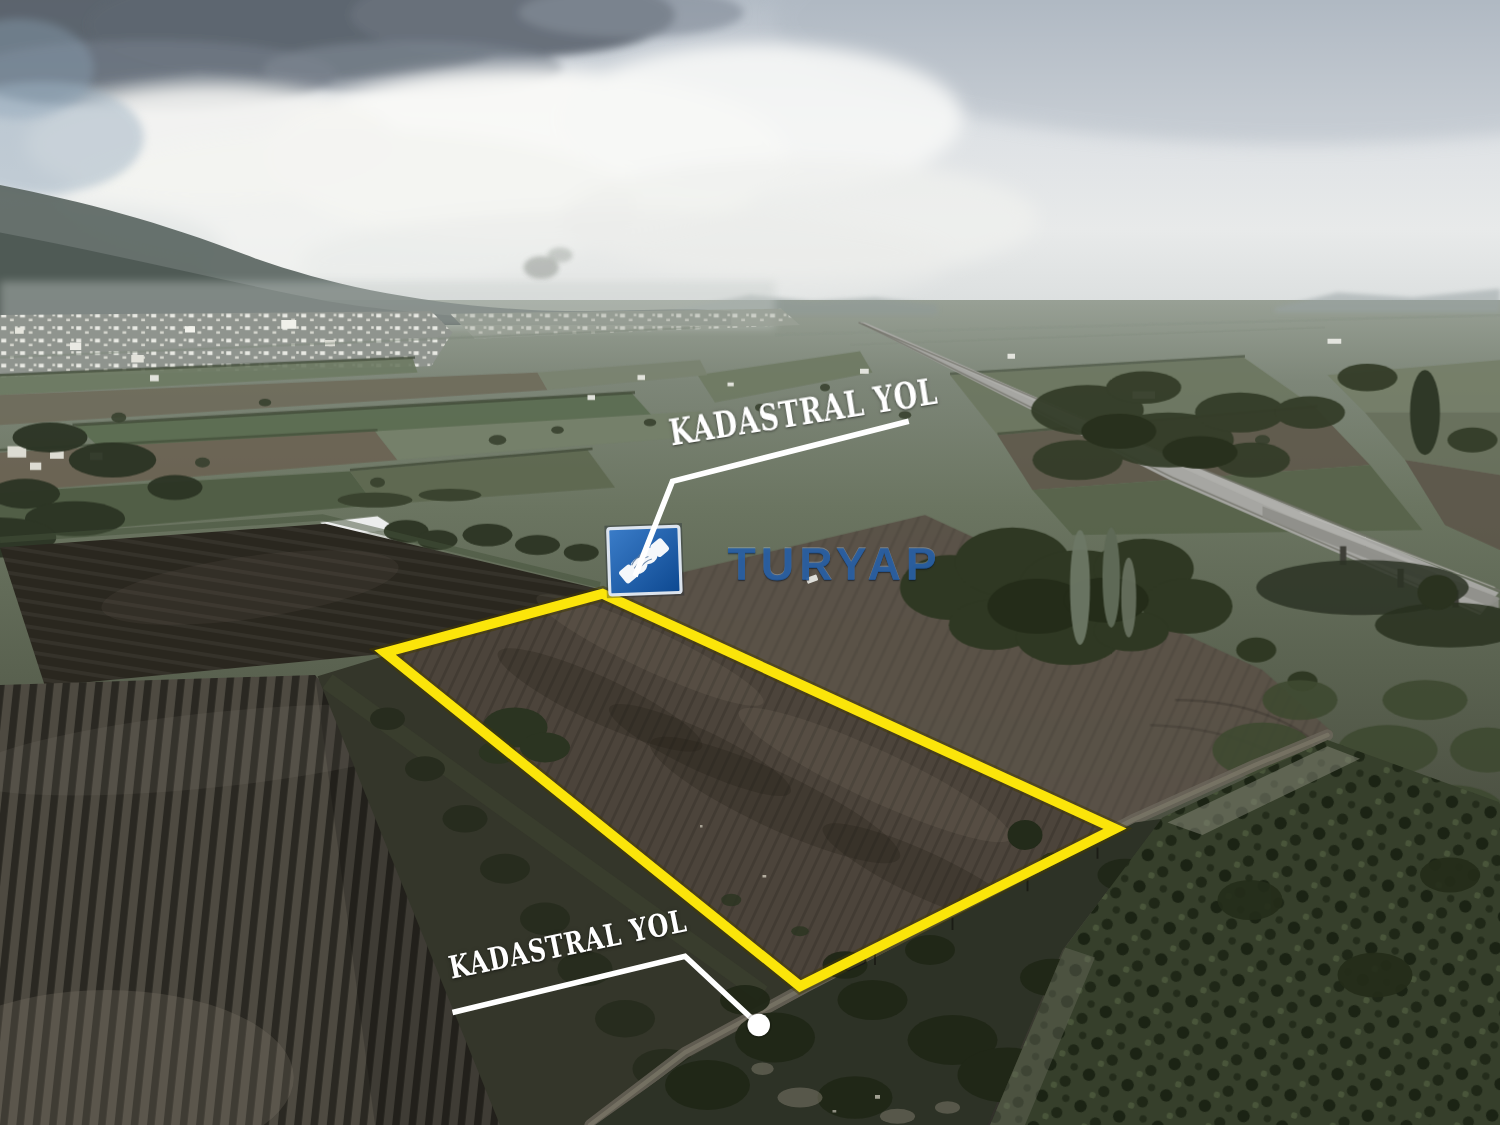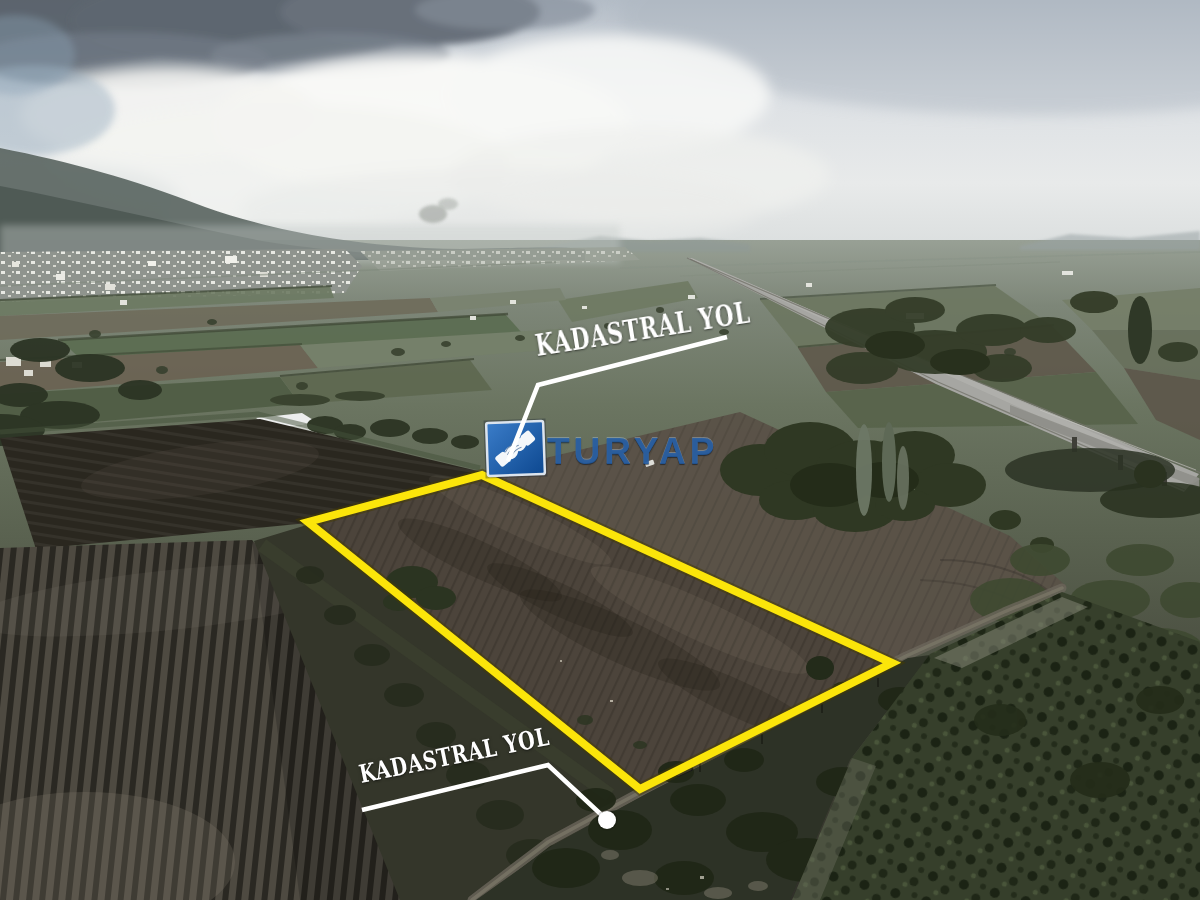--- a/index.html
+++ b/index.html
@@ -9,20 +9,21 @@
     position:absolute;color:#fff;font-family:"DejaVu Serif",serif;font-weight:700;
     white-space:nowrap;line-height:1;letter-spacing:1px;transform-origin:left bottom;
     text-shadow:0 1px 2px rgba(0,0,0,.45),0 0 5px rgba(0,0,0,.18);
   }
   #label-top{left:538px;top:332px;font-size:29px;transform:rotate(-9deg) scaleX(.74);}
   #label-bottom{left:362px;top:762px;font-size:25px;transform:rotate(-11.5deg) scaleX(.76);}
   .brand-text{
     position:absolute;left:547px;top:431px;font-size:37px;font-weight:700;letter-spacing:4px;
     color:rgba(32,92,166,.82);
     text-shadow:0 -1px 0 rgba(190,215,240,.35),0 1px 1px rgba(5,15,30,.55);
+    padding-left:35px;
   }
 </style>
 </head>
 <body>
 
 <div class="stage">
 <svg class="scene" viewBox="0 0 1200 900" preserveAspectRatio="none">
   <defs>
     <linearGradient id="gSky" x1="0" y1="0" x2="0" y2="1">
       <stop offset="0" stop-color="#b3bcc6"></stop>

